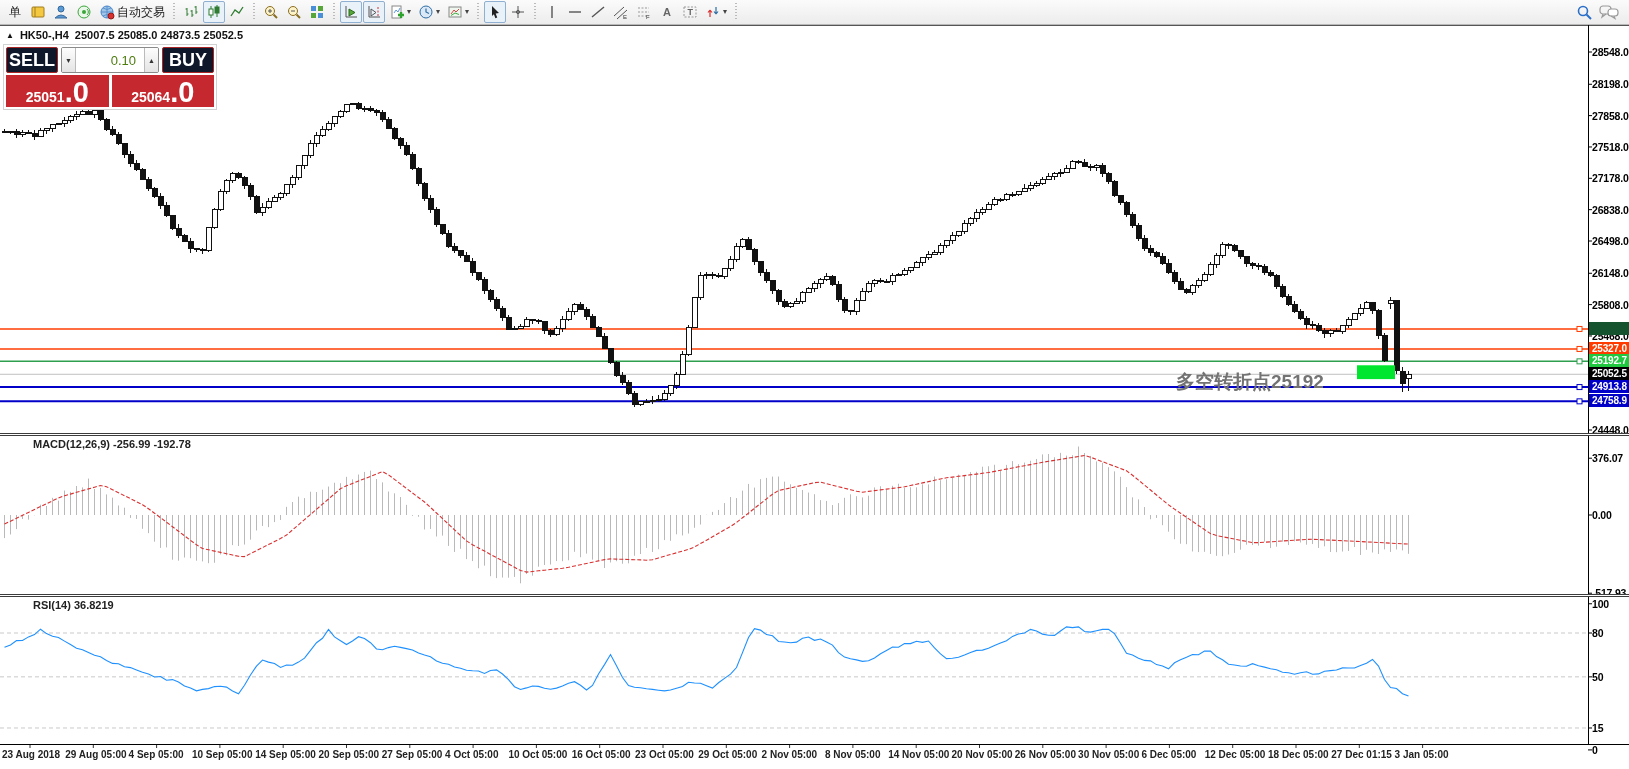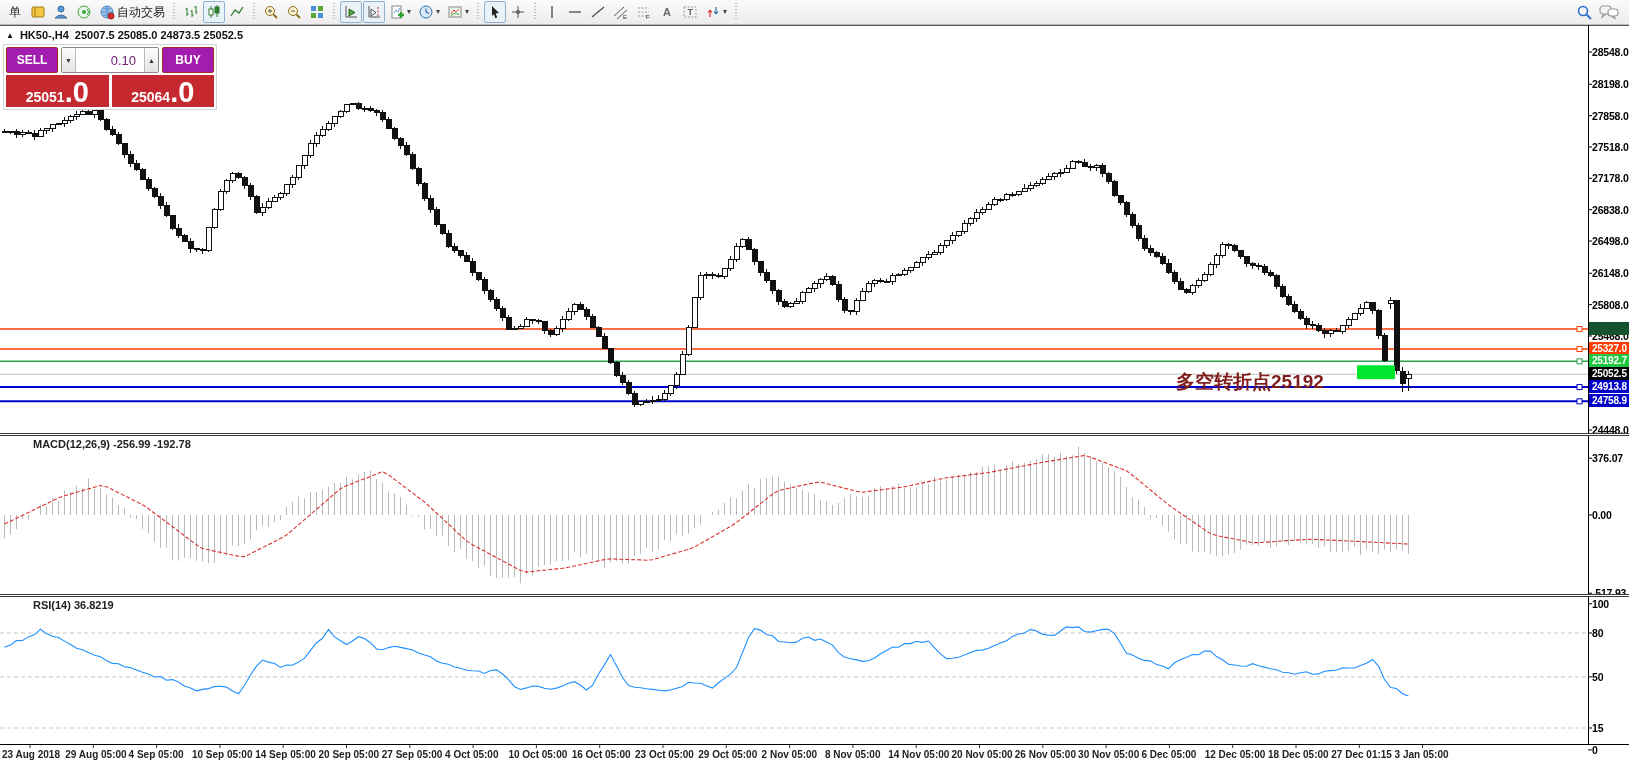--- a/index.html
+++ b/index.html
@@ -40,27 +40,27 @@
   .hline-label { position:absolute; left:1589px; z-index:3; font-size:10px; font-weight:700; color:#fff;
     padding:1px 3px; white-space:nowrap; letter-spacing:-0.2px; }
   .time-label { position:absolute; top:749px; font-size:10px; font-weight:600; color:#222; z-index:2; white-space:nowrap; }
 
   .annotation { position:absolute; z-index:4; font-size:19px; font-weight:700; white-space:nowrap; }
 
   
   .trade-panel { position:absolute; left:3px; top:44px; width:214px; z-index:6;
     background:#fff; border:1px solid #d2d2d2; padding:2px; }
   .tp-row1 { display:flex; gap:3px; height:26px; }
-  .tp-btn { flex:0 0 52px; background:#a21caf; color:#fff; font-size:12px; font-weight:700;
+  .tp-btn { flex:0 0 52px; background:#0f172a; color:#fff; font-size:18px; font-weight:700;
     display:flex; align-items:center; justify-content:center; border:1px solid #a82626; border-radius:2px; }
   .tp-spin { flex:1; display:flex; border:1px solid #8a8a8a; border-radius:2px; overflow:hidden; }
   .tp-arrow { width:14px; background:linear-gradient(#fdfdfd,#e4e4e4); border:0; font-size:7px; color:#333;
     display:flex; align-items:center; justify-content:center; }
   .tp-arrow.left { border-right:1px solid #bbb; } .tp-arrow.right { border-left:1px solid #bbb; }
-  .tp-vol { flex:1; background:#fff; font-size:13px; color:#701a75; display:flex; align-items:center; justify-content:flex-end; padding-right:8px; }
+  .tp-vol { flex:1; background:#fff; font-size:13px; color:#4d7c0f; display:flex; align-items:center; justify-content:flex-end; padding-right:8px; }
   .tp-row2 { display:flex; gap:3px; height:32px; margin-top:2px; }
   .tp-price { flex:1; background:#c5282e; color:#fff; display:flex; align-items:baseline; justify-content:center; padding-top:4px; }
   .tp-price .small { font-size:14px; font-weight:700; }
   .tp-price .big { font-size:29px; font-weight:700; line-height:0.9; }
 
   
   .ic { display:block; }
 </style>
 </head>
 <body>
@@ -1038,21 +1038,21 @@
 
   <div class="chart-title">
     <span class="tri">▲</span>
     <span>HK50-,H4</span>
     <span>25007.5 25085.0 24873.5 25052.5</span>
   </div>
 
   <div class="pane-label" style="left:5px;top:438px;">MACD(12,26,9) -256.99 -192.78</div>
   <div class="pane-label" style="left:5px;top:599px;">RSI(14) 36.8219</div>
 
-  <div class="annotation" id="annotation" style="left: 1176px; top: 369px; color: #7f1d1d;">多空转折点25192</div>
+  <div class="annotation" id="annotation" style="left: 1176px; top: 369px; color: #737373;">多空转折点25192</div>
 
   <div class="trade-panel">
     <div class="tp-row1">
       <div class="tp-btn">SELL</div>
       <div class="tp-spin">
         <div class="tp-arrow left">▼</div>
         <div class="tp-vol">0.10</div>
         <div class="tp-arrow right">▲</div>
       </div>
       <div class="tp-btn">BUY</div>

